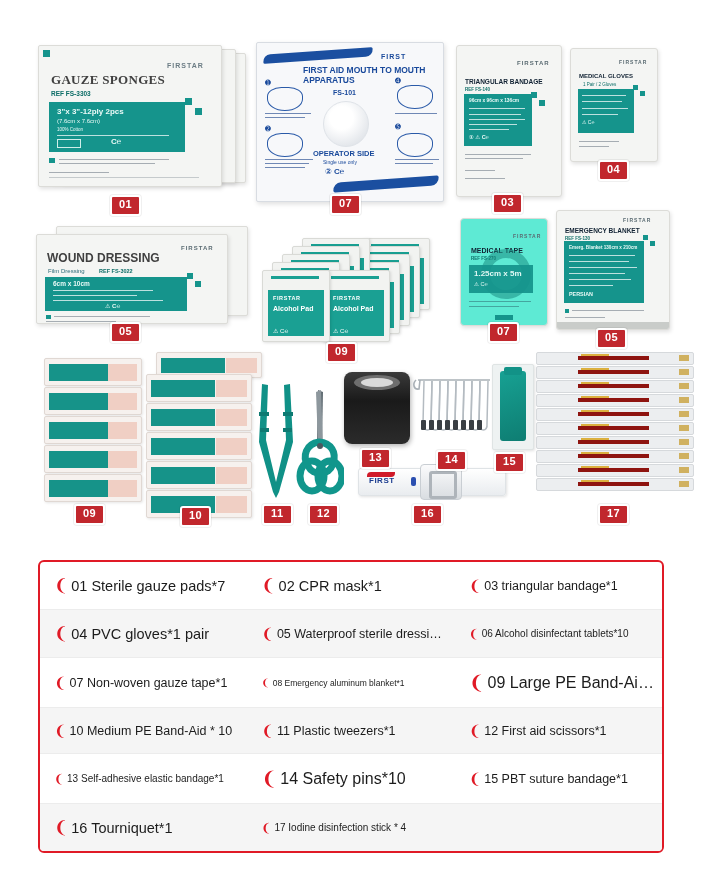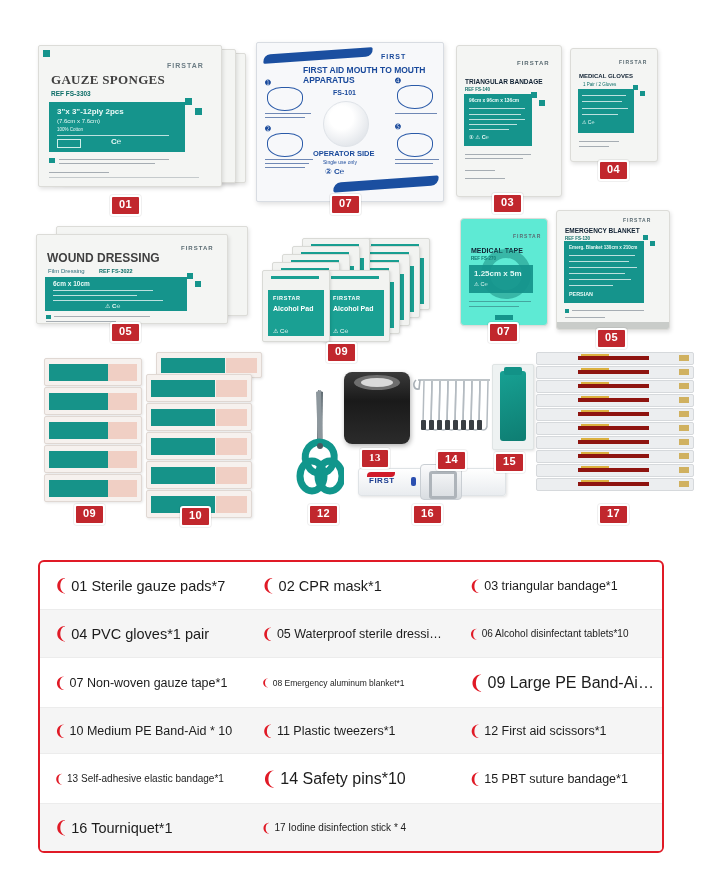--- a/index.html
+++ b/index.html
@@ -375,39 +375,49 @@
           <div class="tb"></div>
           <div class="pk"></div>
         </div>
       <div class="bstrip" style="left:0;top:138px;width:104px;height:26px;">
           <div class="tb"></div>
           <div class="pk"></div>
         </div>
       <span class="badge" style="left:34px;top:154px;">10</span>
     </div>
 
+    <div class="svgwrap" style="left:256px;top:382px;">
+      <svg width="40" height="118" viewBox="0 0 40 118">
+        <path d="M6 2 L3 60 L17 110 L20 116 L23 110 L37 60 L34 2 L28 3 L30 58 L20 100 L10 58 L12 3 Z" fill="#109187"></path>
+        <rect x="3" y="30" width="10" height="4" fill="#0d7a72"></rect>
+        <rect x="27" y="30" width="10" height="4" fill="#0d7a72"></rect>
+        <rect x="4" y="46" width="9" height="4" fill="#0d7a72"></rect>
+        <rect x="27" y="46" width="9" height="4" fill="#0d7a72"></rect>
+      </svg>
+      <span class="badge" style="left:6px;top:122px;">11</span>
+    </div>
 
     <div class="svgwrap" style="left:296px;top:388px;">
       <svg width="48" height="112" viewBox="0 0 48 112">
         <path d="M22 2 L27 4 L26 54 L21 54 Z" fill="#5f6b72"></path>
         <path d="M20 4 L25 2 L27 56 L22 56 Z" fill="#8d979d"></path>
         <path d="M23 54 C10 56 6 68 12 78 C17 88 33 88 37 76 C41 64 35 55 23 54 Z" fill="none" stroke="#11968c" stroke-width="7"></path>
         <ellipse cx="16" cy="88" rx="12" ry="15" fill="none" stroke="#11968c" stroke-width="7"></ellipse>
         <ellipse cx="34" cy="88" rx="12" ry="15" fill="none" stroke="#11968c" stroke-width="7"></ellipse>
         <circle cx="24" cy="58" r="3" fill="#4c585f"></circle>
       </svg>
       <span class="badge" style="left:12px;top:116px;">12</span>
     </div>
 
     <div class="prod" style="left:344px;top:372px;">
       <div style="position:absolute;left:0;top:0;width:66px;height:72px;border-radius:8px;background:linear-gradient(180deg,#3a3a3a,#1a1a1a 40%,#2b2b2b);box-shadow:1px 2px 5px rgba(0,0,0,.3);">
         <div style="position:absolute;left:10px;top:3px;width:46px;height:15px;border-radius:50%;background:#6e6e6e;"></div>
         <div style="position:absolute;left:17px;top:6px;width:32px;height:9px;border-radius:50%;background:#d9d9d9;"></div>
       </div>
-      <span class="badge" style="left:16px;top:76px;font-family:Liberation Serif, serif;">13</span>
+      <span class="badge" style="left:16px;top:76px;">13</span>
     </div>
 
     <div class="svgwrap" style="left:410px;top:374px;">
       <svg width="88" height="74" viewBox="0 0 88 74">
         <g stroke="#a9b0b6" stroke-width="1.6" fill="none">
           <path d="M6 6 C2 10 4 16 9 15 L10 6"></path>
           <path d="M8 6 L80 6"></path>
         </g>
         <g stroke="#b4bbc1" stroke-width="1.5" fill="none">
           <path d="M14 7 L13 50 C13 58 22 58 21 50 L22 7"></path>

